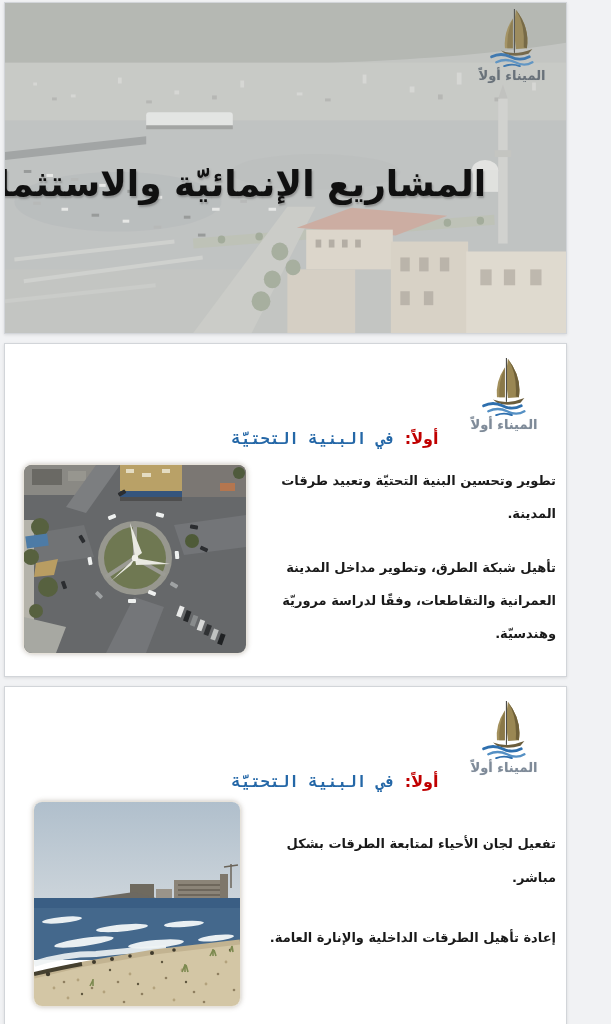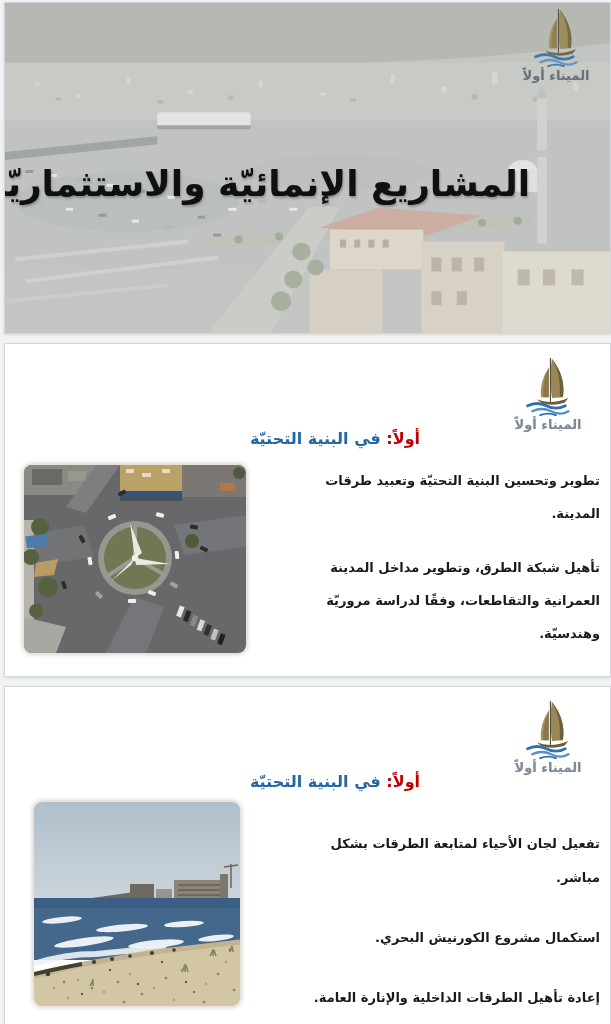--- a/index.html
+++ b/index.html
@@ -6,21 +6,21 @@
     --red:#c00000; --blue:#2467a7; --ink:#1a1a1a;
     --page-border:#d2d5d9; --bg:#f1f2f4;
   }
   html,body{margin:0;padding:0;}
   body{
     width:611px;height:1024px;overflow:hidden;position:relative;
     background:var(--bg);
     font-family:"DejaVu Sans", sans-serif;
   }
   .slide{
-    position:absolute;left:4px;width:607px;background:#fff;
+    position:absolute;left:4px;width:563px;background:#fff;
     border:1px solid var(--page-border);
     box-shadow:0 1px 3px rgba(0,0,0,.10);
     box-sizing:border-box;overflow:hidden;
   }
   #slide1{top:2px;height:332px;}
   #slide2{top:343px;height:334px;}
   #slide3{top:686px;height:360px;}
 
   
   .scene-full{position:absolute;inset:0;width:100%;height:100%;}
@@ -42,21 +42,21 @@
   }
   #slide1 .logo-text{color:#5d6670;}
 
   
   .heading{
     position:absolute;top:72px;left:215px;width:230px;
     direction:rtl;text-align:center;white-space:nowrap;
     font-size:16px;font-weight:bold;
   }
   .heading .h-red{color:var(--red);}
-  .heading .h-blue{color:var(--blue);}
+  .heading .h-blue{color:var(--blue);font-family:Liberation Mono, monospace;}
 
   
   .photo{
     position:absolute;border-radius:9px;overflow:hidden;
     border:1px solid #e6e2da;
     box-shadow:0 0 5px rgba(130,120,105,.45);
   }
   #slide2 .photo{left:18px;top:120px;width:222px;height:188px;}
   #slide3 .photo{left:28px;top:114px;width:206px;height:204px;}
   .photo svg{display:block;width:100%;height:100%;}
@@ -419,16 +419,15 @@
         <path d="M148,170 l3,-7 M151,170 l0,-8 M154,170 l-2,-7"></path>
         <path d="M176,154 l3,-6 M179,154 l0,-7 M182,154 l-2,-6"></path>
         <path d="M56,184 l3,-6 M59,184 l0,-7"></path>
         <path d="M196,150 l2,-6 M199,150 l-1,-6"></path>
       </g>
     </svg>
   </div>
 
   <div class="bullets">
     <p>تفعيل لجان الأحياء لمتابعة الطرقات بشكل مباشر.</p>
-    <p>استكمال مشروع الكورنيش البحري.</p>
     <p>إعادة تأهيل الطرقات الداخلية والإنارة العامة.</p>
   </div>
 </section>
 
 </body></html>

